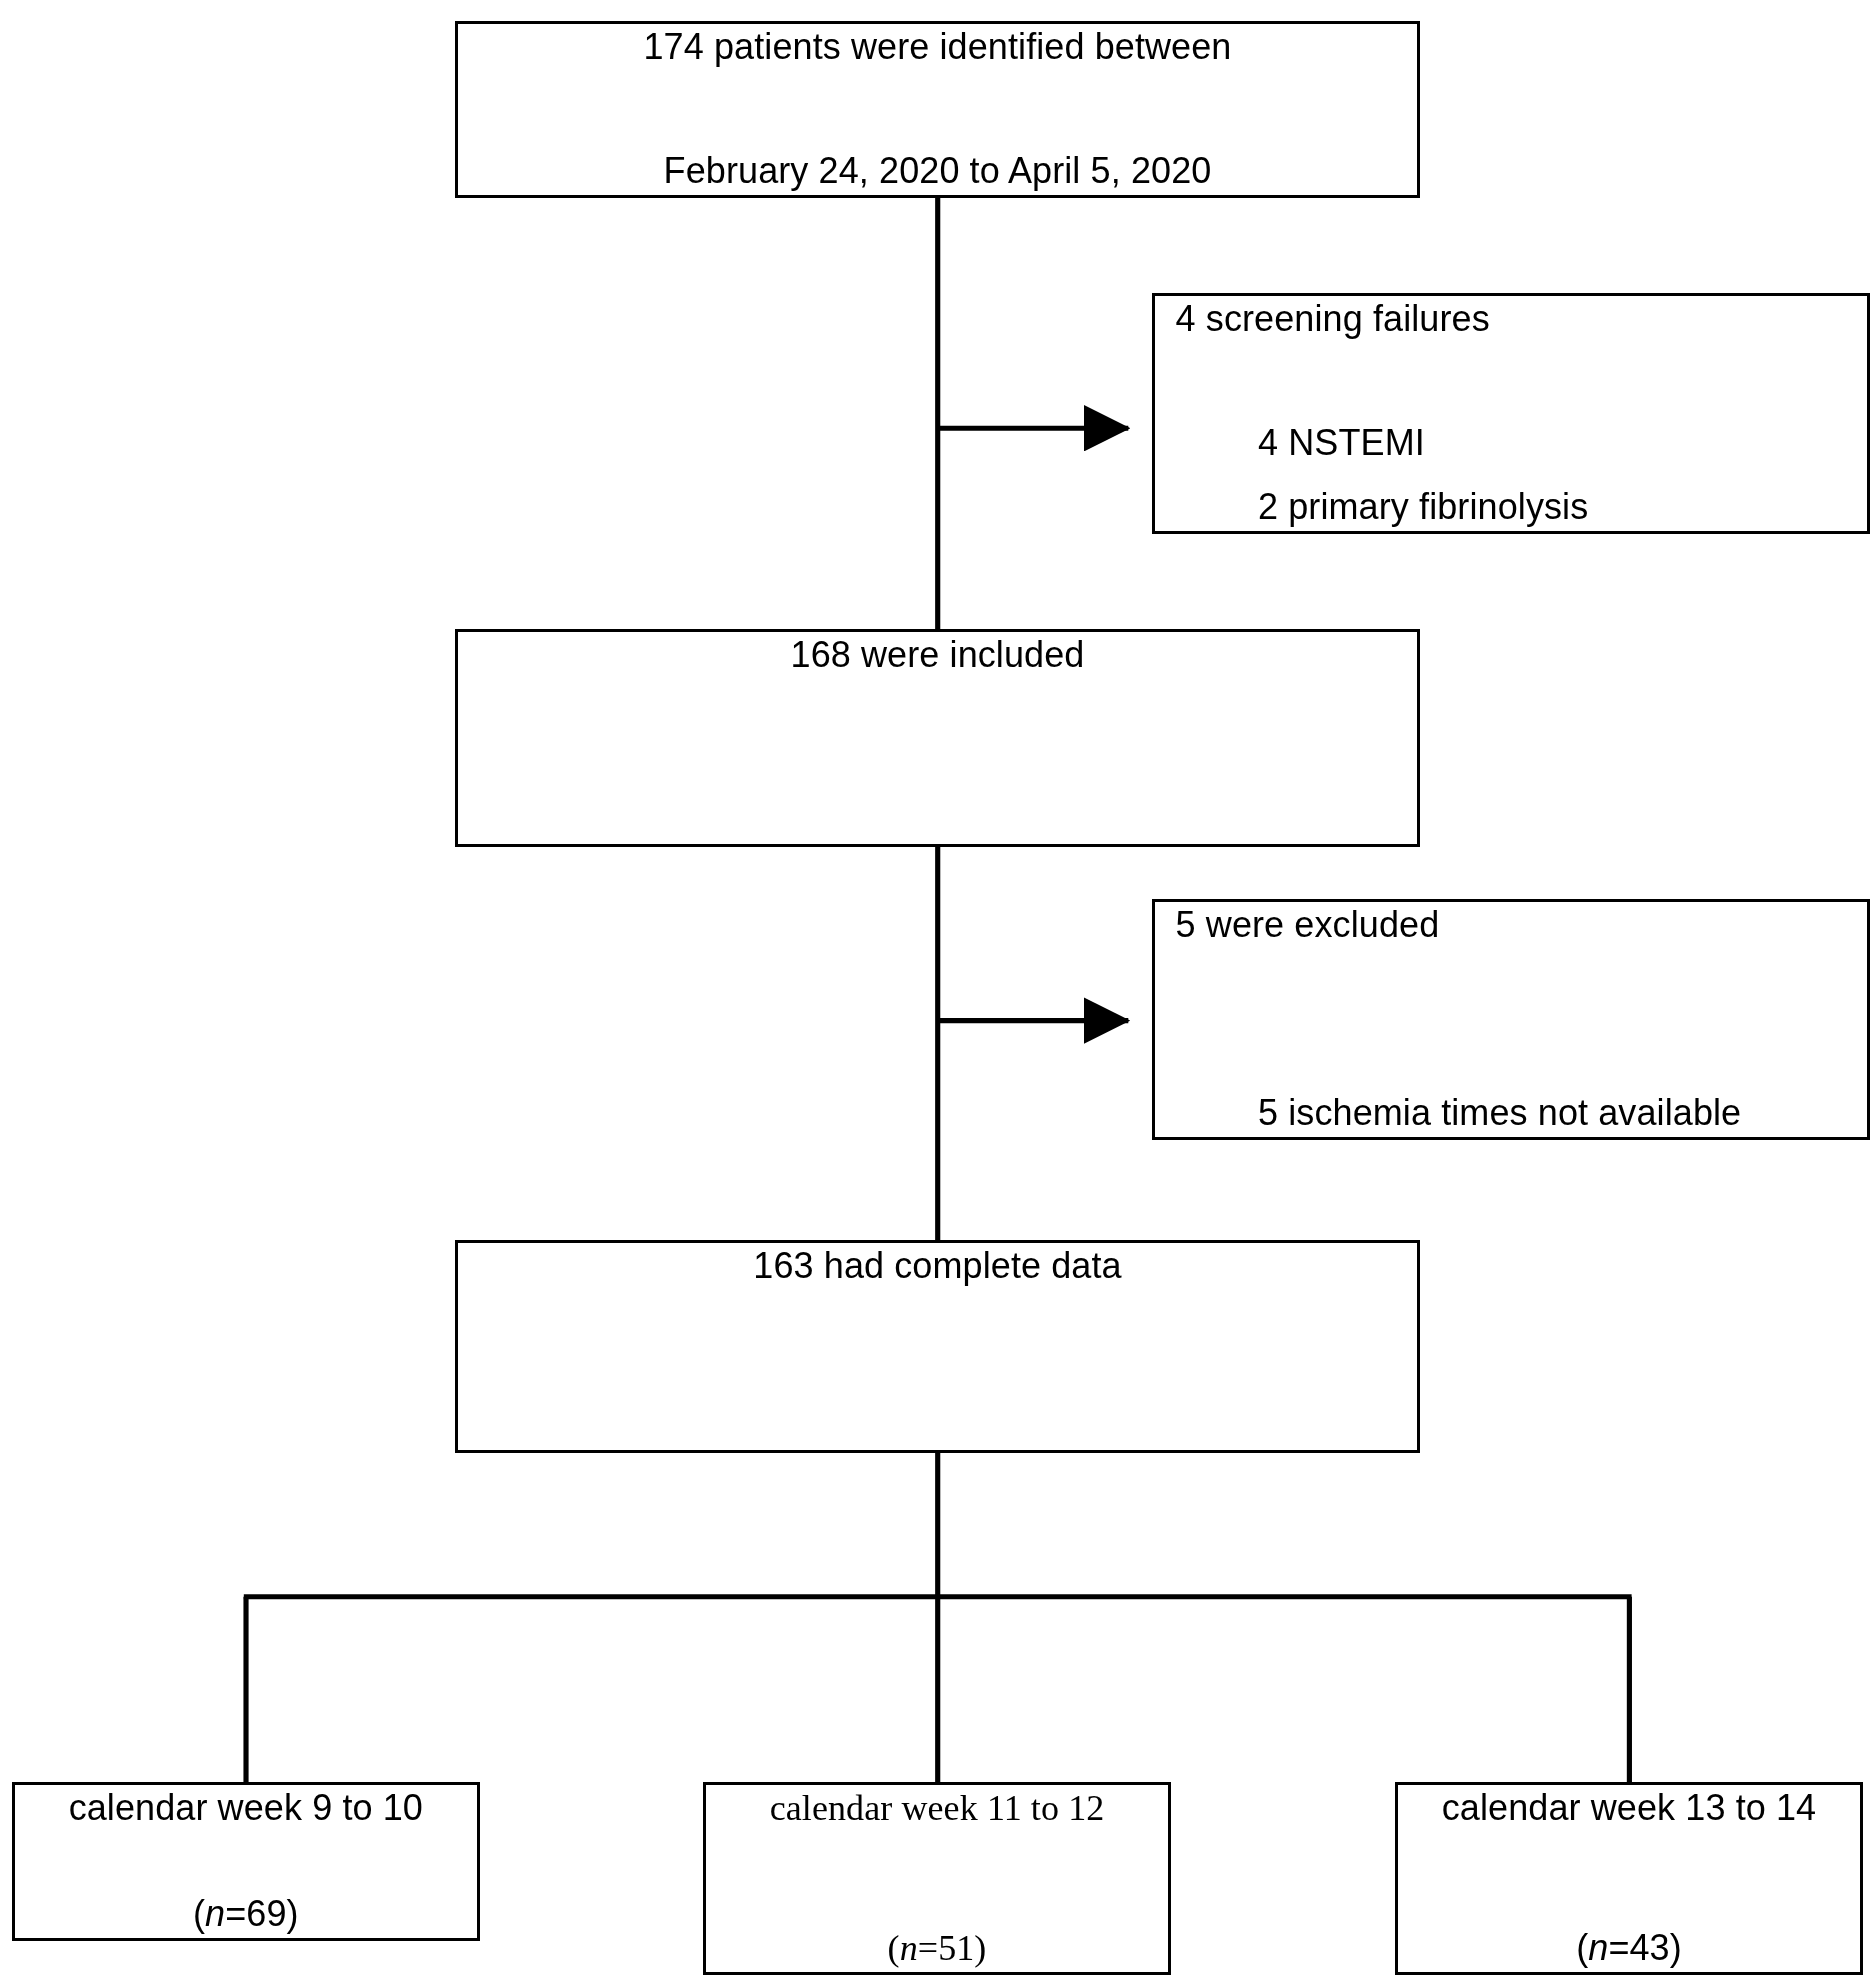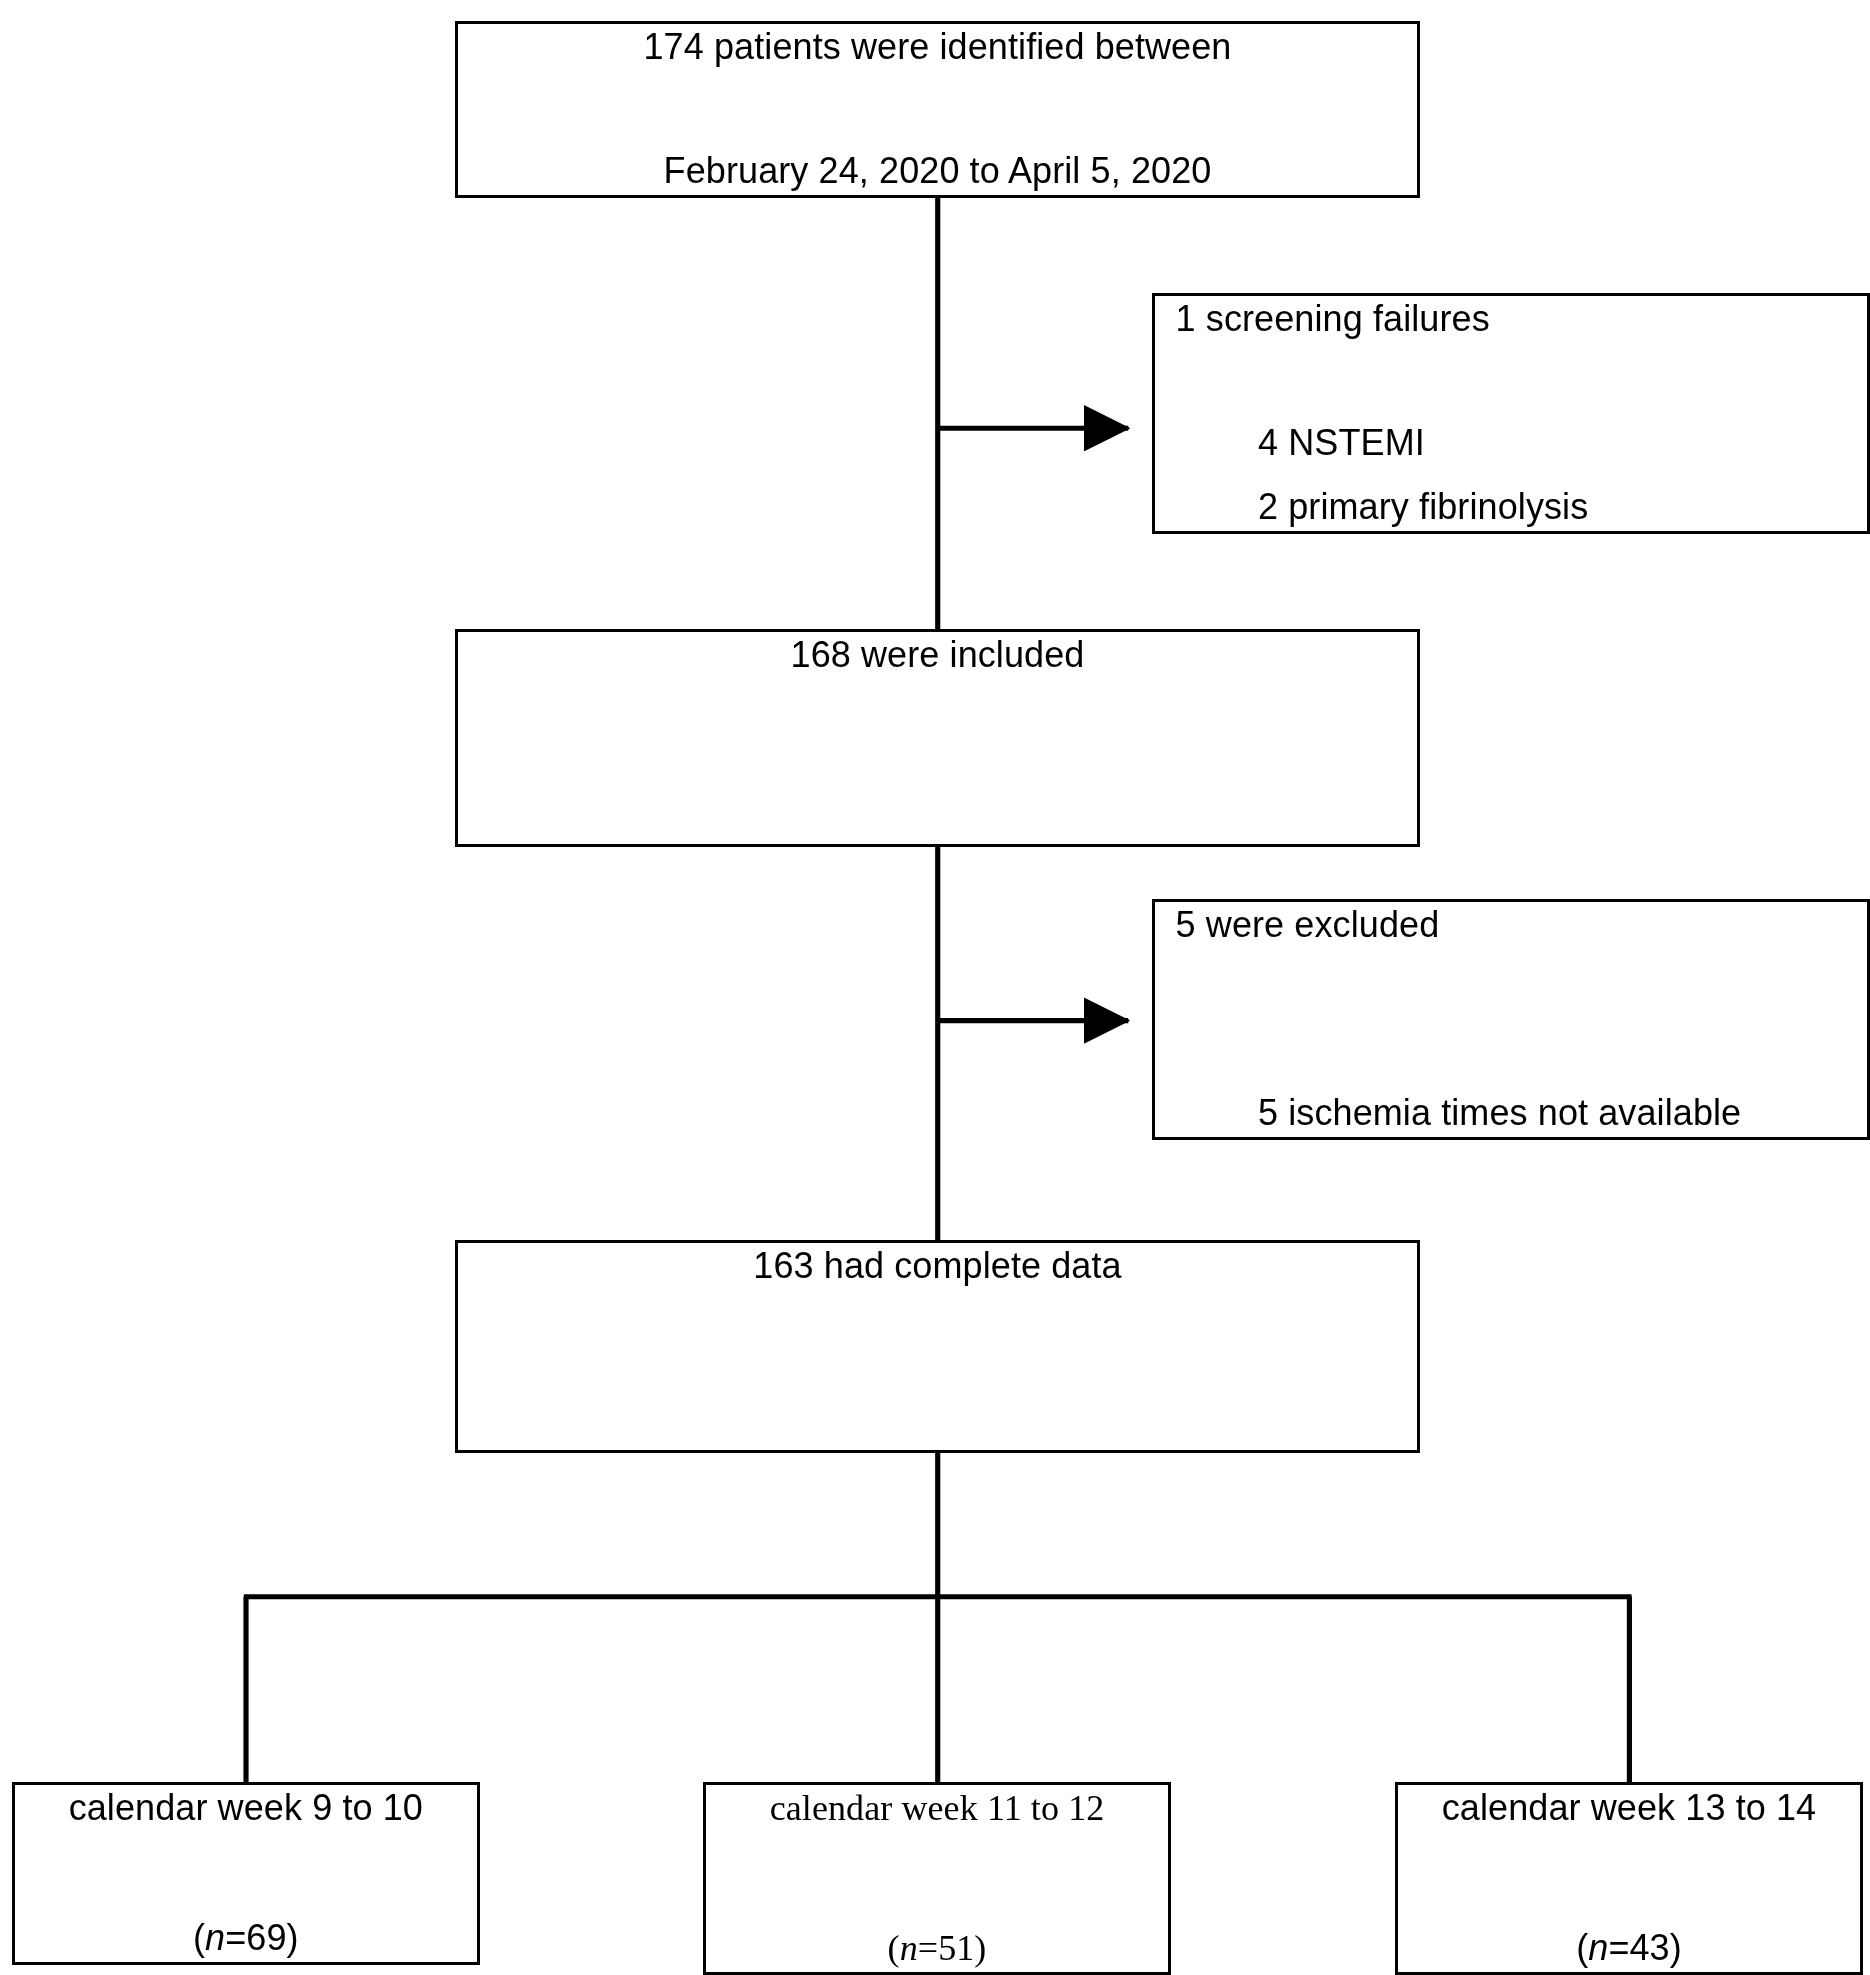--- a/index.html
+++ b/index.html
@@ -59,21 +59,21 @@
   .gap-md { height: 41px; }
   em.nitalic {
     font-style: italic;
   }
   
   #box-identified   { left: 455px;  top: 20.6px;   width: 965px; height: 177px; }
   #box-screen-fail  { left: 1152px; top: 293px;  width: 718px;  height: 241px; }
   #box-included     { left: 455px;  top: 629px;  width: 965px; height: 218px; }
   #box-excluded     { left: 1152px; top: 899px; width: 718px;  height: 241px; gap: 36px; }
   #box-complete     { left: 455px;  top: 1240px; width: 965px; height: 213px; }
-  #box-week-9-10    { left: 11.8px;   top: 1782px; width: 468px;  height: 183px; }
+  #box-week-9-10    { left: 11.8px;   top: 1782px; width: 468px;  height: 159px; }
   #box-week-11-12   { left: 703px;  top: 1782px; width: 468px;  height: 193px; font-family: Liberation Serif, serif; }
   #box-week-13-14   { left: 1395px; top: 1782px; width: 468px;  height: 193px; }
 </style>
 </head>
 <body>
 
 <div id="flow-root">
 
   <svg id="flow-svg" viewBox="0 0 2542 2684">
     <defs>
@@ -98,21 +98,21 @@
     <line x1="1274" y1="2170" x2="1274" y2="2424" stroke="#000000" stroke-width="7"></line>
     <line x1="2214" y1="2170" x2="2214" y2="2424" stroke="#000000" stroke-width="7"></line>
   </svg>
 
   <div class="node centered" id="box-identified">
     <div class="line">174 patients were identified between</div>
     <div class="line">February 24, 2020 to April 5, 2020</div>
   </div>
 
   <div class="node left-aligned" id="box-screen-fail">
-    <div class="line">1 screening failures</div>
+    <div class="line">4 screening failures</div>
     <div class="gap-md"></div>
     <div class="line indented">4 NSTEMI</div>
     <div class="line indented">2 primary fibrinolysis</div>
   </div>
 
   <div class="node centered" id="box-included">
     <div class="line">168 were included</div>
   </div>
 
   <div class="node left-aligned" id="box-excluded">

